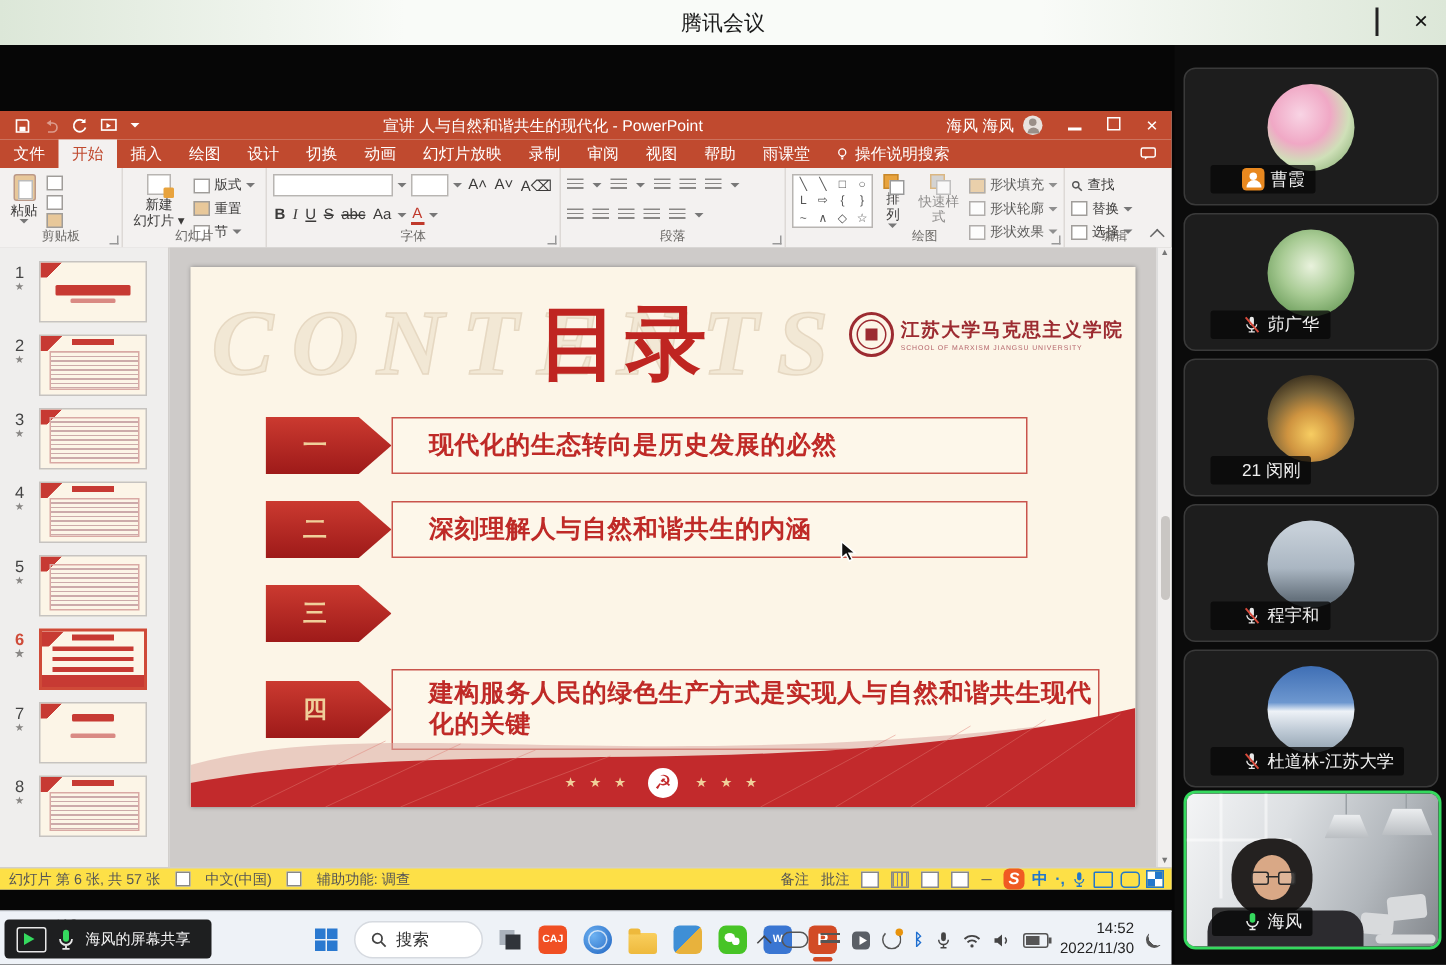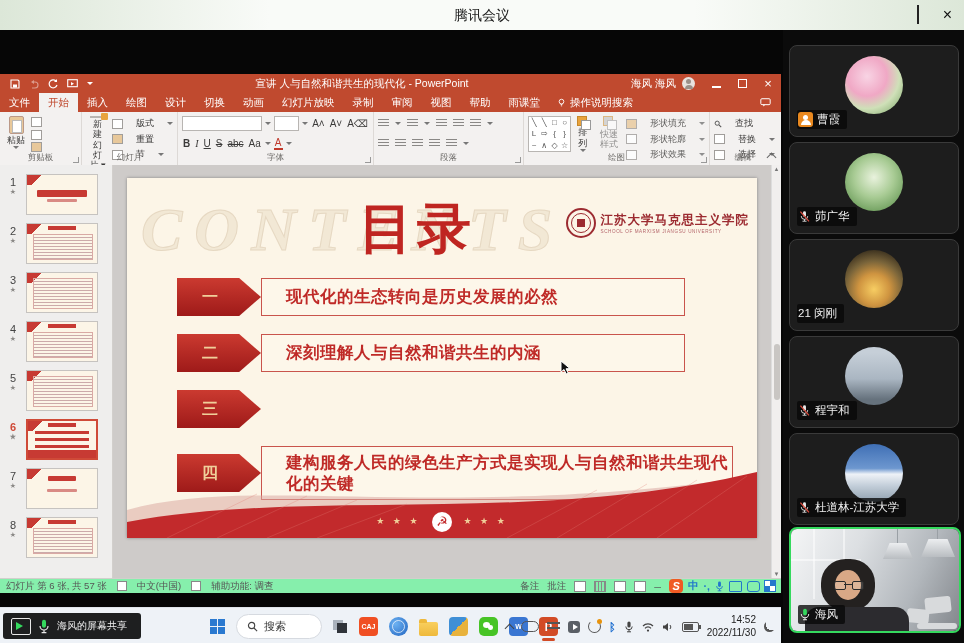--- a/index.html
+++ b/index.html
@@ -52,21 +52,21 @@
     border-bottom:1px solid #d2cfcc;display:flex;font-size:9px;color:#444;}
   .rgroup{position:relative;border-right:1px solid #ddd9d6;height:100%;box-sizing:border-box;padding:3px 4px 12px 4px;display:flex;gap:3px;}
   .glabel{position:absolute;bottom:1px;left:0;right:0;text-align:center;font-size:8.5px;color:#6b6966;}
   .bigbtn{display:flex;flex-direction:column;align-items:center;justify-content:flex-start;gap:1px;padding:1px 3px;}
   .bigbtn .cap{font-size:9px;color:#3b3a39;text-align:center;line-height:1.15;}
   .clip-ic{width:13px;height:16px;background:#e8c89a;border:1px solid #b98;border-radius:2px;position:relative;}
   .clip-ic:before{content:"";position:absolute;left:2px;top:3px;width:8px;height:11px;background:#fff;border:0.5px solid #bbb;}
   .newslide-ic{width:14px;height:15px;background:#fff;border:1px solid #b8b5b2;position:relative;}
   .newslide-ic:before{content:"";position:absolute;right:-3px;bottom:-3px;width:7px;height:7px;background:#e8a33d;border-radius:1px;}
   .smallcol{display:flex;flex-direction:column;justify-content:flex-start;gap:2.5px;padding-top:2px;}
-  .sbtn{display:flex;align-items:center;gap:13px;font-size:9px;color:#3b3a39;white-space:nowrap;}
+  .sbtn{display:flex;align-items:center;gap:3px;font-size:9px;color:#3b3a39;white-space:nowrap;}
   .mini-ic{display:inline-block;width:9px;height:8px;border:1px solid #a09d9a;background:#fff;}
   .mini-ic.or{background:#e8c89a;}
   .caret{display:inline-block;width:0;height:0;border-left:3px solid transparent;border-right:3px solid transparent;border-top:3.5px solid #777;}
   .fontrow{display:flex;align-items:center;gap:3px;height:17px;}
   .fbox{background:#fff;border:1px solid #b8b5b2;height:13px;}
   .fname{width:86px;}
   .fsize{width:26px;}
   .fbtn{font-size:10px;color:#3b3a39;padding:0 1px;}
   .fbtn.b{font-weight:bold;}
   .fbtn.i{font-style:italic;font-family:"Liberation Serif",serif;}
@@ -136,21 +136,21 @@
   .ibox span{color:#bf2a27;font-weight:bold;font-size:16.5px;letter-spacing:0.5px;}
   .item.i4 .ibox{height:54px;width:472px;line-height:1.3;}
   .item.i1 .ibox,.item.i2 .ibox,.item.i3 .ibox{width:424px;}
   #wave{left:0;bottom:0;width:630px;height:74px;}
   #emblem{left:0;bottom:6px;width:630px;text-align:center;font-size:9px;color:#fff;letter-spacing:3px;}
   #emblem .badge{display:inline-block;width:20px;height:20px;border-radius:50%;background:#fff;
     color:#c22a2c;font-size:13px;line-height:20px;vertical-align:middle;letter-spacing:0;margin:0 6px;}
   #cursor{left:432px;top:182px;}
 
   
-  #ppt-status{left:0;top:504px;width:781px;height:15px;background:#86efac;border-top:1px solid #d2cfcc;
+  #ppt-status{left:0;top:504px;width:781px;height:15px;background:#fde047;border-top:1px solid #d2cfcc;
     display:flex;align-items:center;font-size:9.5px;color:#555;box-sizing:border-box;padding:0 6px;gap:10px;}
   .sico{display:inline-block;width:8px;height:8px;border:1px solid #888;background:#fff;}
   #ppt-status .right{margin-left:auto;display:flex;align-items:center;gap:8px;}
   .view-ic{display:inline-block;width:10px;height:9px;border:1px solid #888;background:#fff;}
   .view-ic.grid{background:repeating-linear-gradient(90deg,#888 0 1px,transparent 1px 3px);}
   .ime{display:flex;align-items:center;gap:5px;}
   .ime-s{width:14px;height:14px;border-radius:4px;background:#f05a23;color:#fff;font-weight:bold;
     font-size:11px;line-height:14px;text-align:center;font-style:italic;}
   .ime-it{color:#2277cc;font-size:10.5px;font-weight:bold;}
   .ime-box{display:inline-block;width:11px;height:9px;border:1.2px solid #2277cc;border-radius:1px;}
@@ -208,22 +208,22 @@
     display:flex;align-items:center;gap:7px;padding:0 14px 0 8px;}
   #sharebar .txt{color:#f0f0f0;font-size:10px;}
   .shr-ic{width:18px;height:15px;border:1.6px solid #e8e8e8;border-radius:2px;position:relative;}
   .shr-ic:before{content:"";position:absolute;left:4px;top:3px;border-left:7px solid #35d95e;border-top:4px solid transparent;border-bottom:4px solid transparent;}
 
   
   #sidebar{left:783px;top:0px;width:181px;height:613px;background:#0b0b0b;}
   .tile{position:absolute;left:6px;width:168px;height:90px;background:#1d1d1d;
     border:1px solid #3a3a3a;border-radius:8px;overflow:hidden;}
   .tile .av{position:absolute;left:50%;top:10px;transform:translateX(-50%);width:58px;height:58px;border-radius:50%;}
-  .plabel{position:absolute;left:7px;bottom:7px;background:rgba(8,8,8,.78);border-radius:2px;
-    display:flex;align-items:center;gap:4px;padding:2px 7px 2px 1px;color:#f0f0f0;font-size:11.5px;white-space:nowrap;max-width:150px;overflow:hidden;text-align:right;}
+  .plabel{position:absolute;left:17px;bottom:7px;background:rgba(8,8,8,.78);border-radius:2px;
+    display:flex;align-items:center;gap:4px;padding:2px 7px 2px 21px;color:#f0f0f0;font-size:11.5px;white-space:nowrap;max-width:150px;overflow:hidden;text-align:right;}
   .badge-person{width:15px;height:15px;background:#e8881f;border-radius:3px;position:relative;flex:0 0 15px;}
   .badge-person:before{content:"";position:absolute;left:5px;top:2.5px;width:5px;height:5px;border-radius:50%;background:#fff;}
   .badge-person:after{content:"";position:absolute;left:2.5px;top:8px;width:10px;height:5px;border-radius:5px 5px 0 0;background:#fff;}
   .av1{background:radial-gradient(circle at 38% 35%,#f8d4e4,#f0a8c5 38%,#cfe0b8 62%,#6f9d5c);}
   .av2{background:radial-gradient(circle at 50% 42%,#e9f2dd,#a8cb94 45%,#6f9f5e 80%,#587f4a);}
   .av3{background:radial-gradient(circle at 50% 68%,#f7cd62,#cf9440 32%,#79643a 58%,#332a1b 85%);}
   .av4{background:linear-gradient(180deg,#c6cfd8 10%,#aab6c2 55%,#66727d 90%);}
   .av5{background:linear-gradient(180deg,#3f6fb5 0%,#6d97cf 42%,#eef2f7 52%,#c3ced9 72%,#8fa0af);}
   .tile.speaking{border:2px solid #35d95e;height:102px;}
   .vid{position:absolute;left:0;top:0;right:0;bottom:0;

